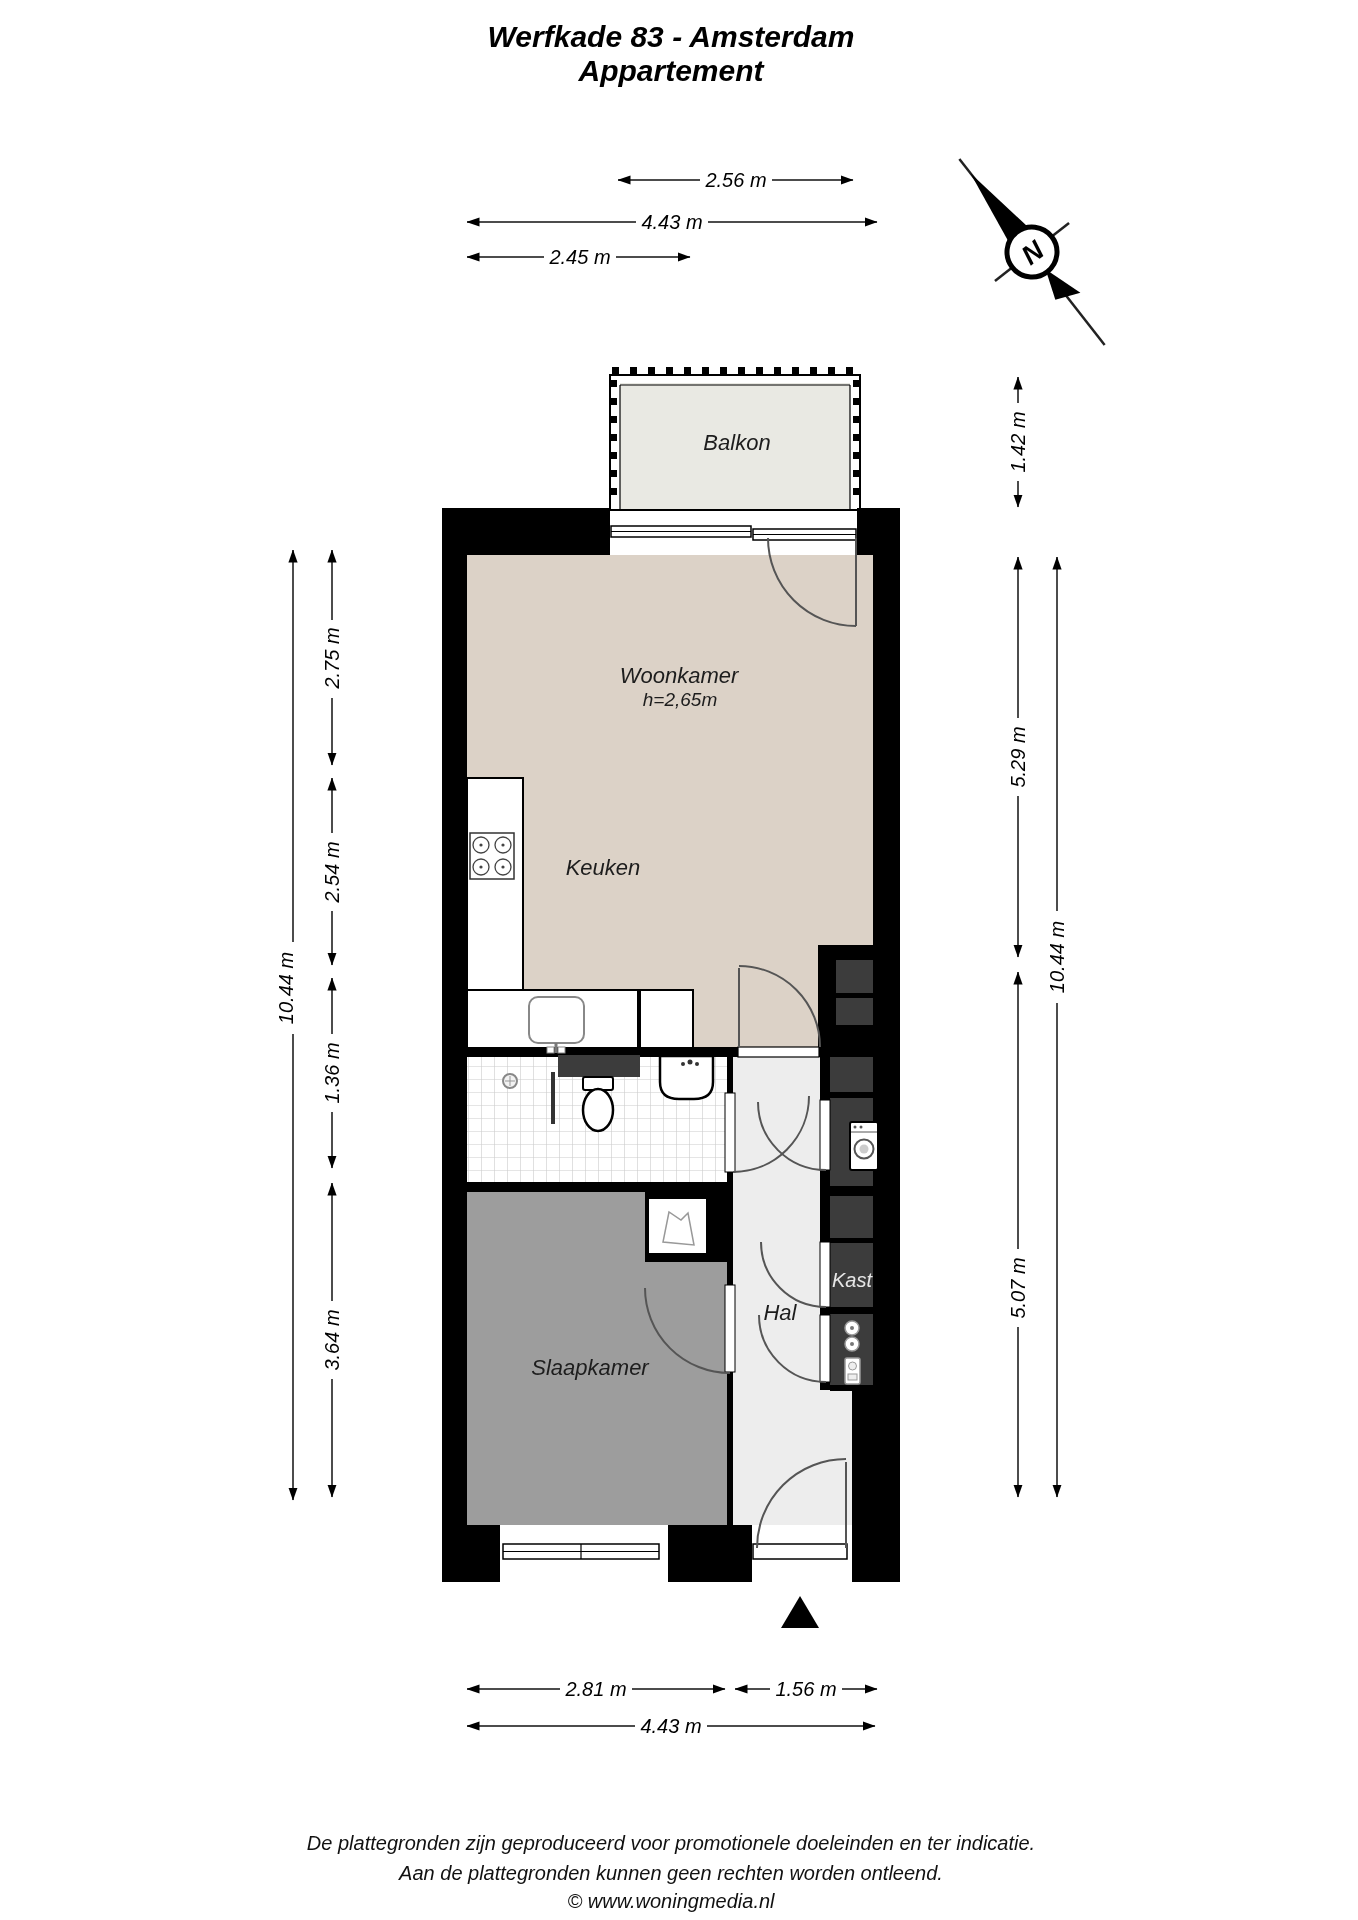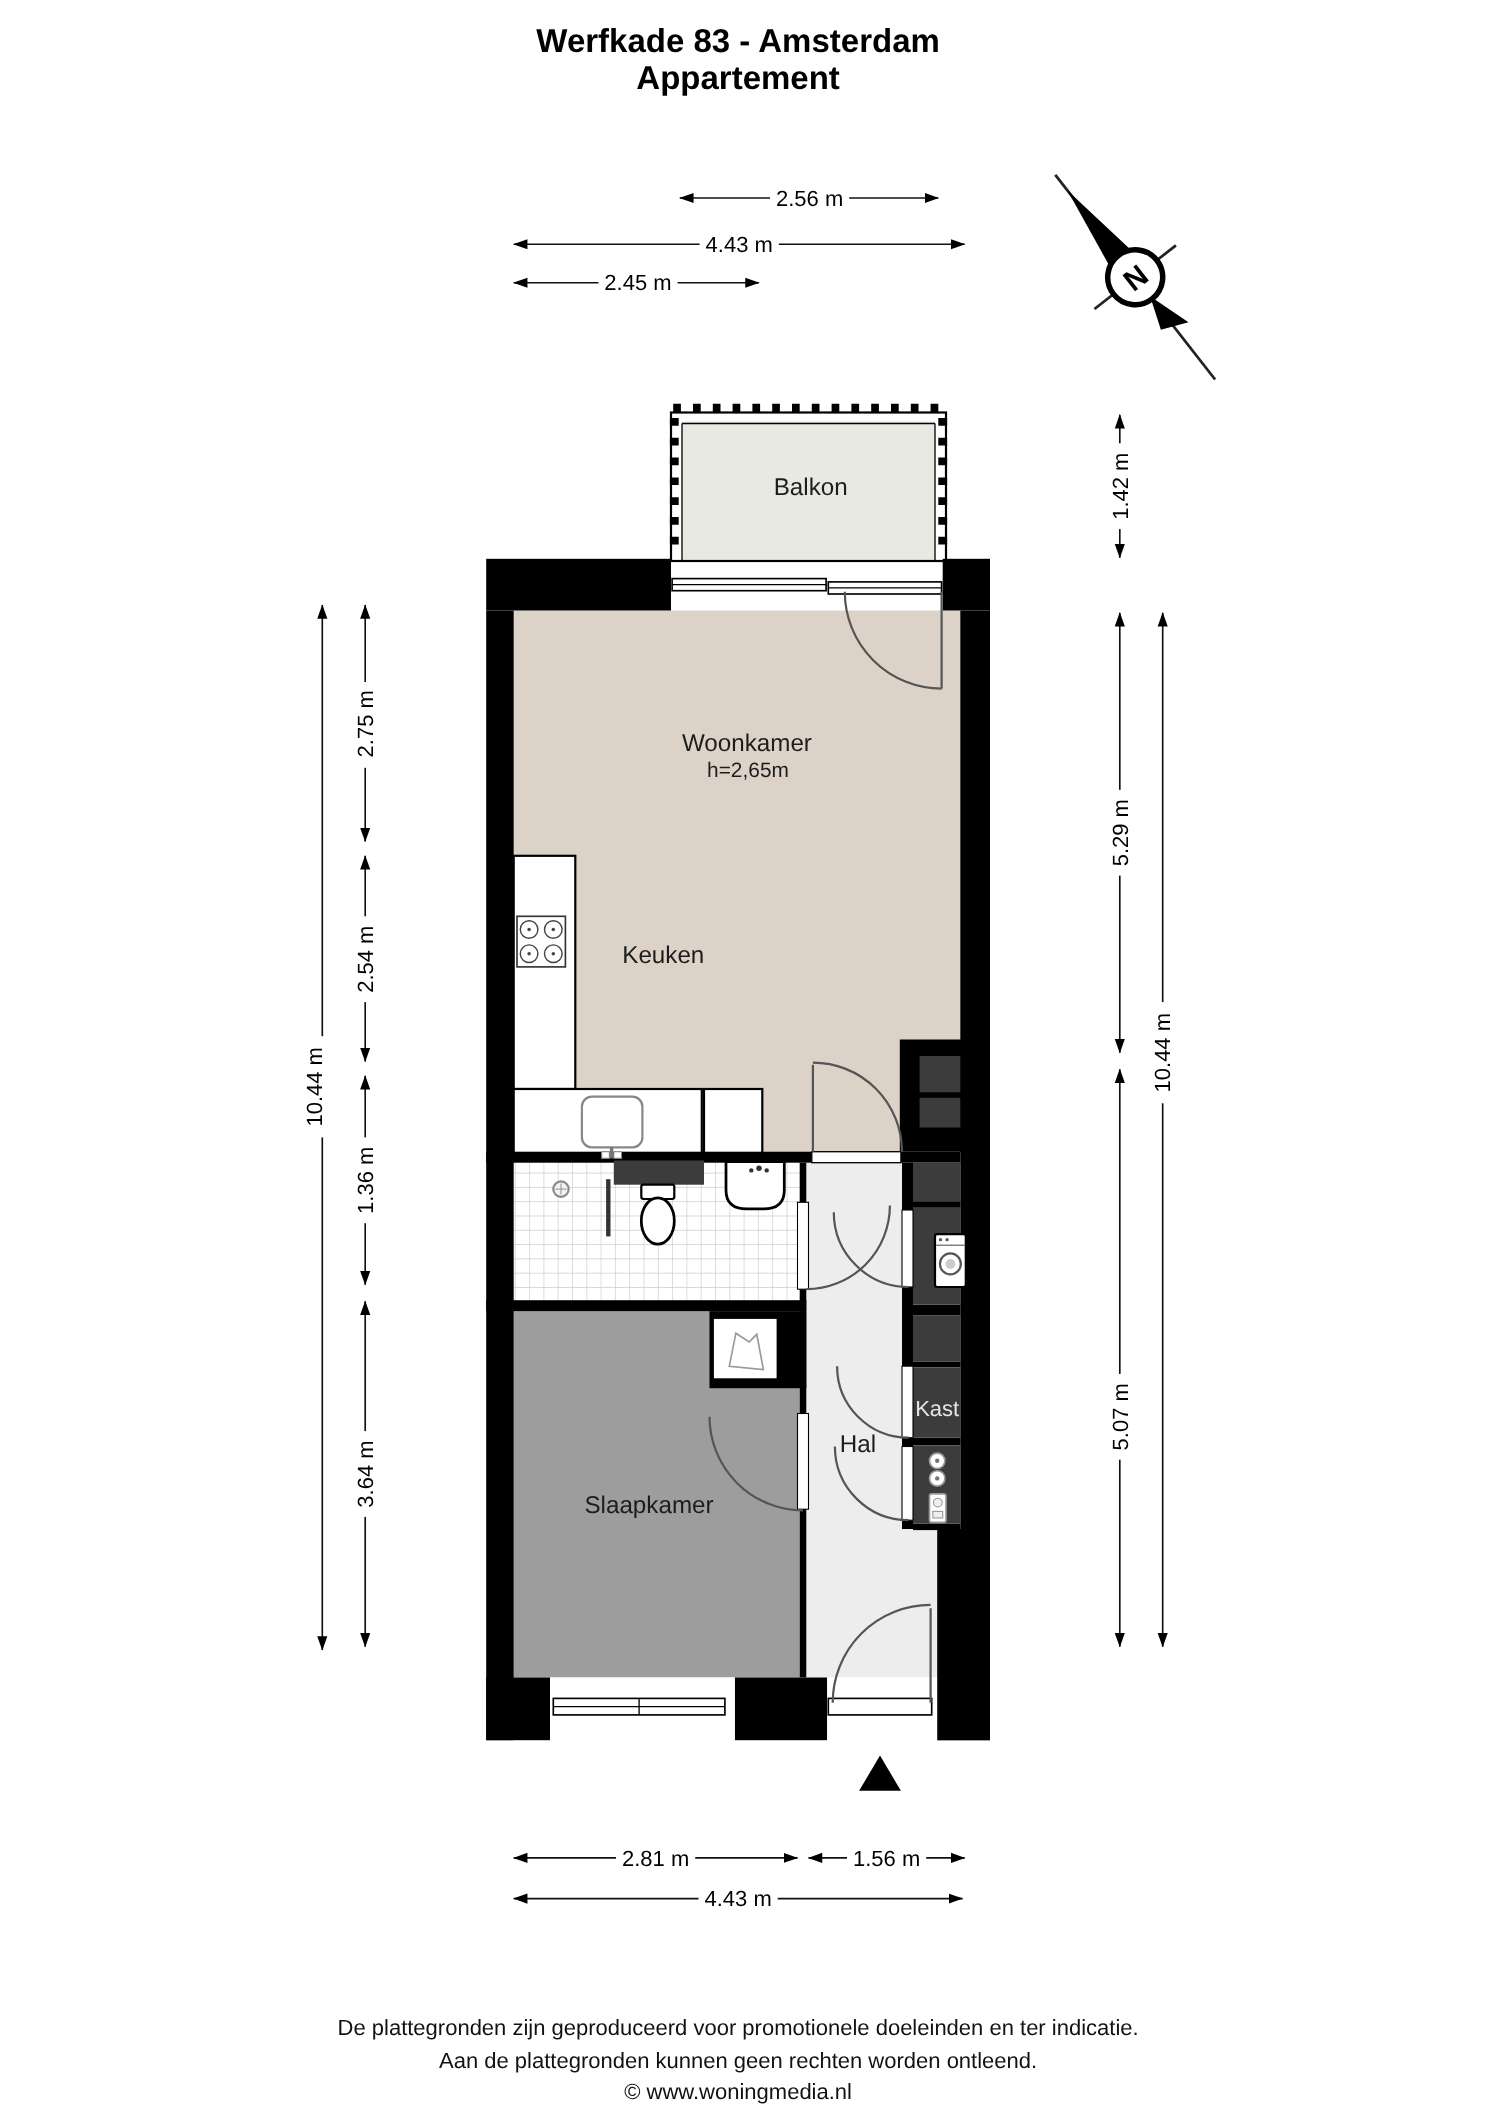--- a/index.html
+++ b/index.html
@@ -1,17 +1,17 @@
 <!DOCTYPE html>
 <html style="--wall: #000000; --living-floor: #dcd2c7; --balcony-floor: #e9e9e3; --hall-floor: #ededed; --bedroom-floor: #9d9d9d; --closet-fill: #3c3c3c; --tile-line: #cccccc;"><head>
 <meta charset="utf-8">
 <style>
   html,body{margin:0;padding:0;background:#fff;}
   .canvas{position:relative;width:1135px;height:1920px;background:#fff;
-          font-family:"Liberation Sans", sans-serif;overflow:hidden;}
+          font-family:"Liberation Sans", sans-serif;overflow:hidden;font-style:italic;}
   svg{display:block;}
   svg text{font-family:"Liberation Sans", sans-serif;text-anchor:middle;}
   .t-title{font-size:30px;font-weight:bold;fill:#000;}
   .t-room{font-size:22px;fill:#1d1d1d;}
   .t-small{font-size:19px;fill:#1d1d1d;}
   .t-kast{font-size:20px;fill:#e6e6e6;}
   .t-dim{font-size:20px;fill:#000;}
   .t-footer{font-size:20px;fill:#111;}
   .t-n{font-size:27px;font-weight:bold;fill:#000;}
   .wall{fill:var(--wall,#000);stroke:none;}

